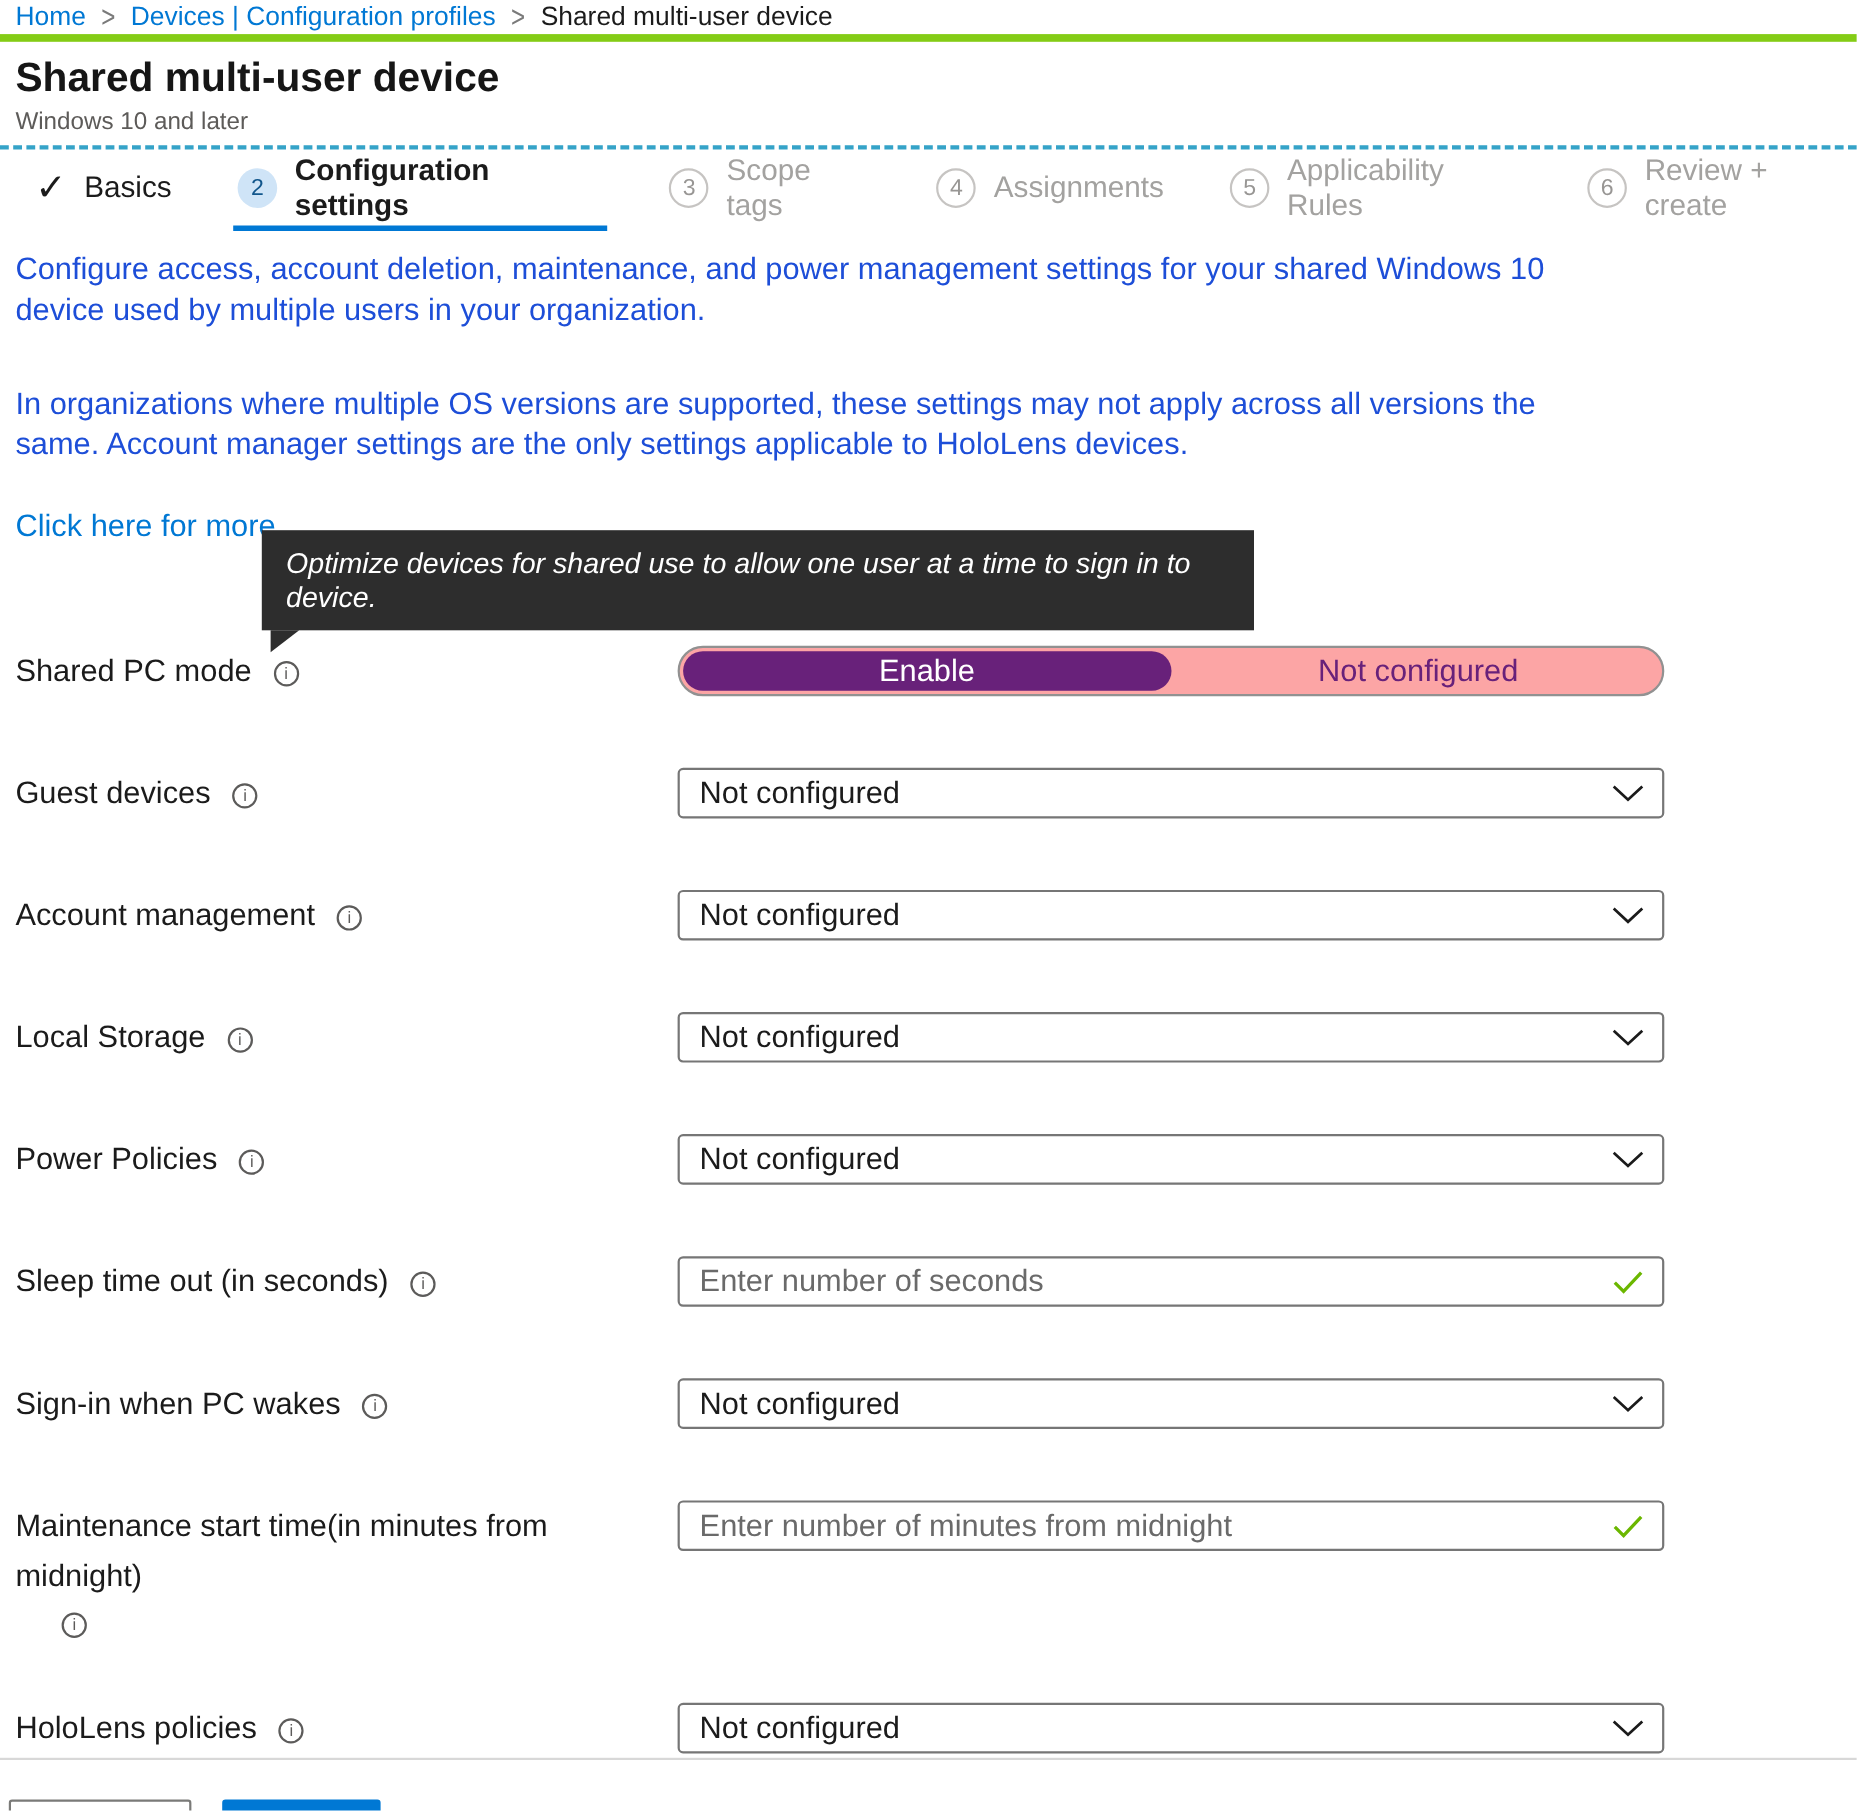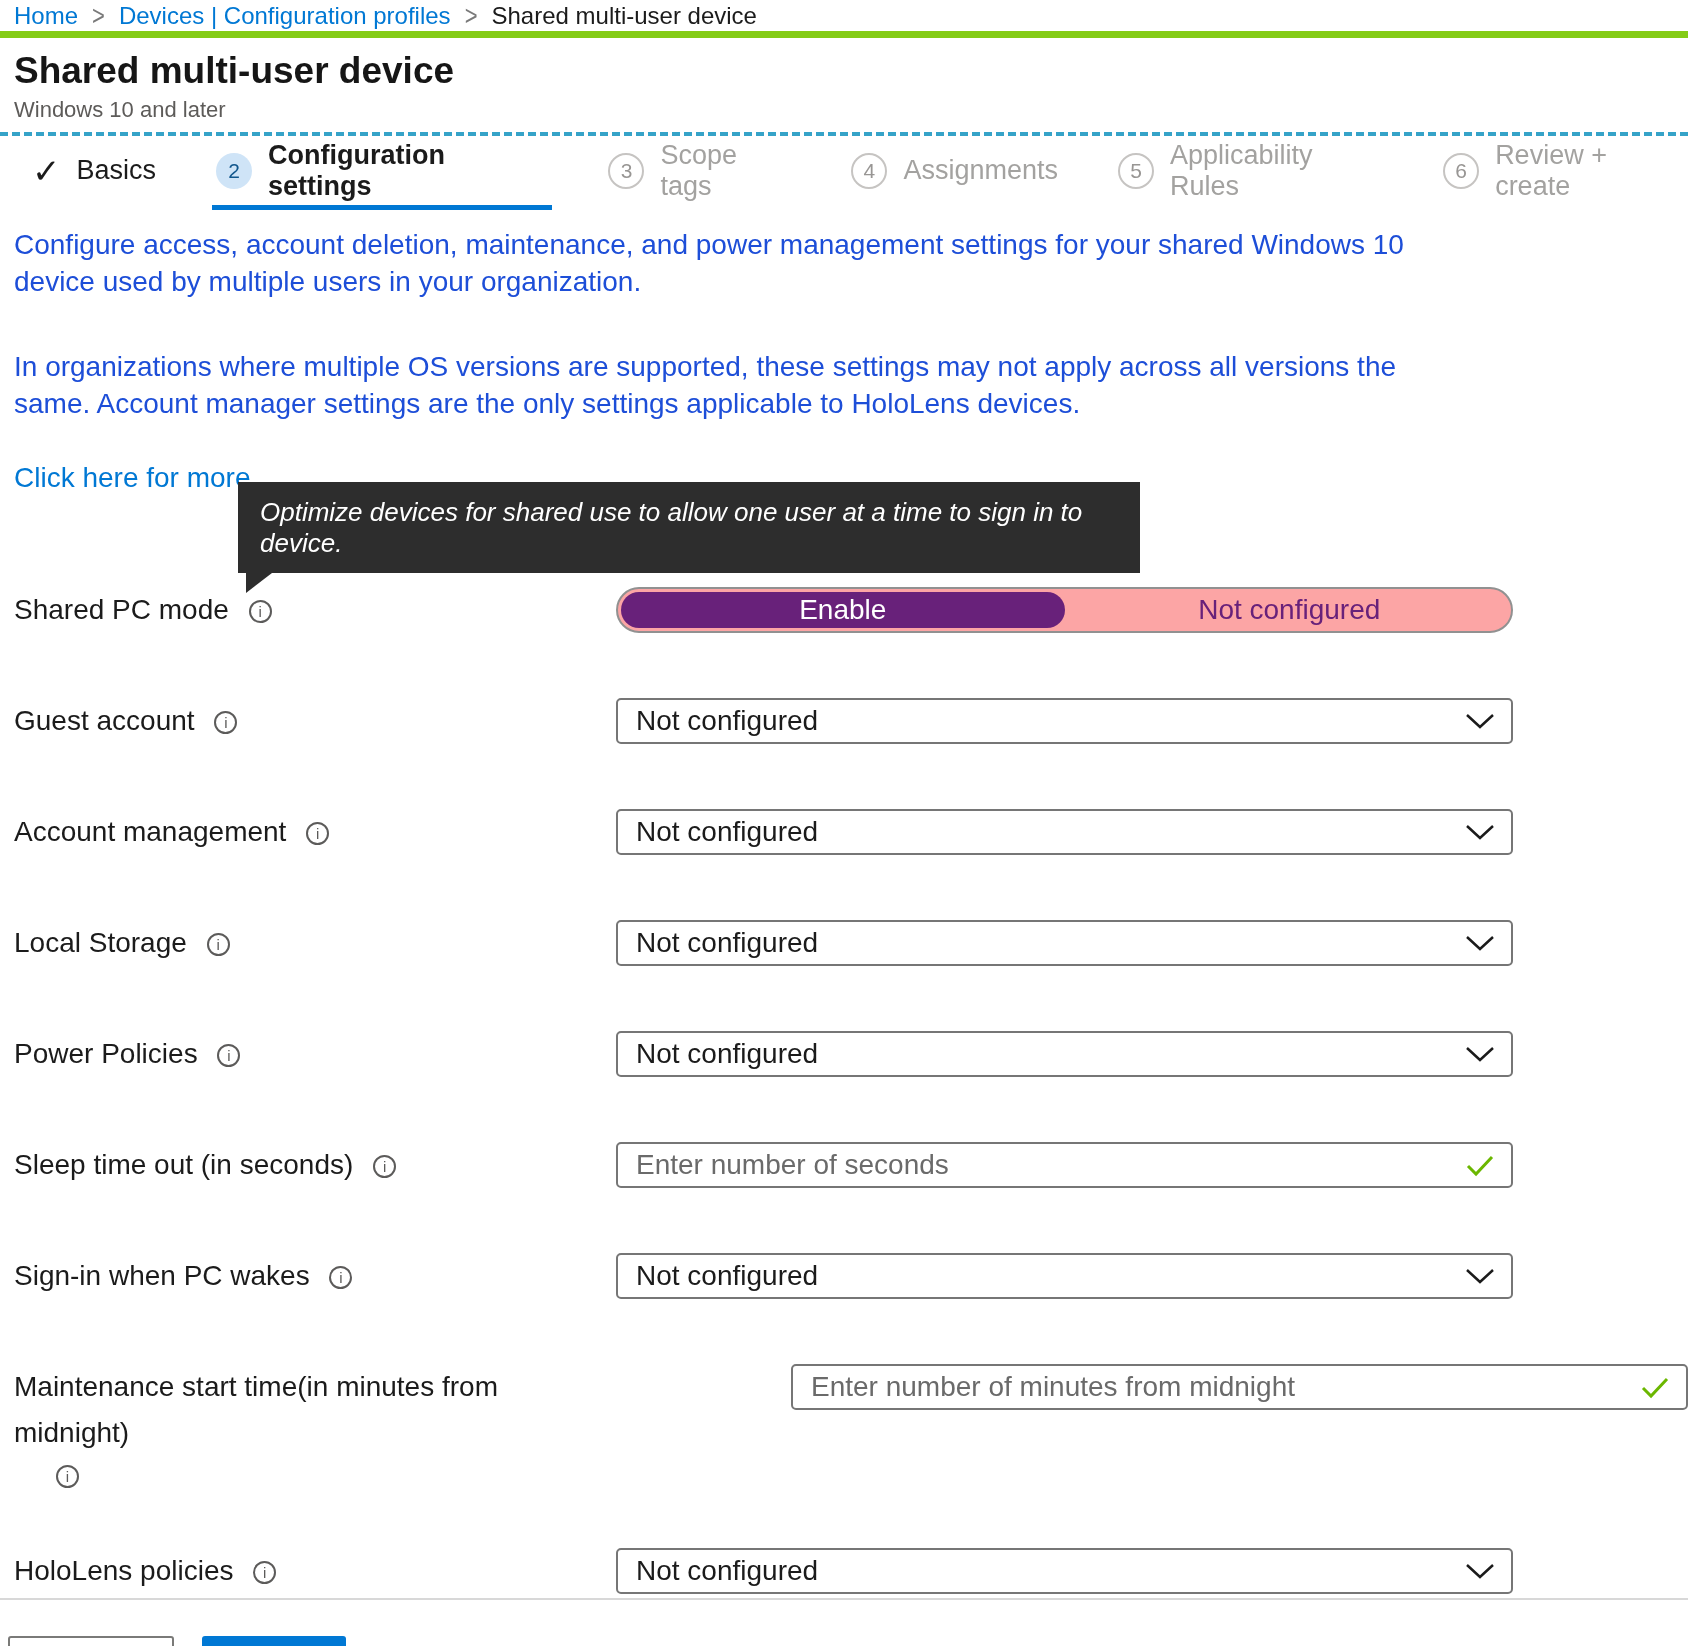--- a/index.html
+++ b/index.html
@@ -43,21 +43,21 @@
   .intro { width:1410px; font-size:28px; line-height:37px; color:#1d4ed8;
            margin:16px 0 0 14px; }
   .intro.second { margin-top:48px; }
   .link-row { margin:40px 0 0 14px; height:38px; }
   .more-link { color:#0078d4; font-size:28px; text-decoration:none; cursor:pointer; }
 
   
   .form-area { position:relative; margin:87px 0 0 14px; }
   .row { display:flex; align-items:center; margin-bottom:65px; }
   .row.top-align { align-items:flex-start; }
-  .row.maint { margin-bottom:56px;justify-content:space-between; }
+  .row.maint { margin-bottom:56px; }
   .row.last { margin-bottom:0; }
   .flabel { flex:0 0 602px; width:602px; font-size:28px; color:#1b1b1b; line-height:46px; }
   .info { display:inline-flex; width:23px; height:23px; border:2px solid #5c5b5a; border-radius:50%;
           align-items:center; justify-content:center; font-size:15px; color:#5c5b5a;
           margin-left:12px; vertical-align:2px; line-height:1; cursor:default; }
   .info-line { line-height:34px; margin-left:30px; margin-top:2px; }
 
   .control { flex:0 0 897px; width:897px; height:46px; }
   .toggle { border:2px solid #919191; border-radius:24px; display:flex; background:#fca5a5; overflow:hidden; }
   .toggle-on { flex:1 1 50%; background:#68217a; color:#fff; border-radius:19px; margin:3px;
@@ -156,21 +156,21 @@
       <span class="info">i</span>
     </div>
     <div class="control toggle">
       <div class="toggle-on">Enable</div>
       <div class="toggle-off">Not configured</div>
     </div>
   </div>
 
   <div class="row">
     <div class="flabel">
-      <span>Guest account</span>
+      <span>Guest devices</span>
       <span class="info">i</span>
     </div>
     <div class="control select">
       <span class="value">Not configured</span>
       <svg class="chev" width="30" height="18" viewBox="0 0 30 18">
           <polyline points="2,3 15,15 28,3" fill="none" stroke="#1b1b1b" stroke-width="2.5"></polyline>
         </svg>
     </div>
   </div>
 

